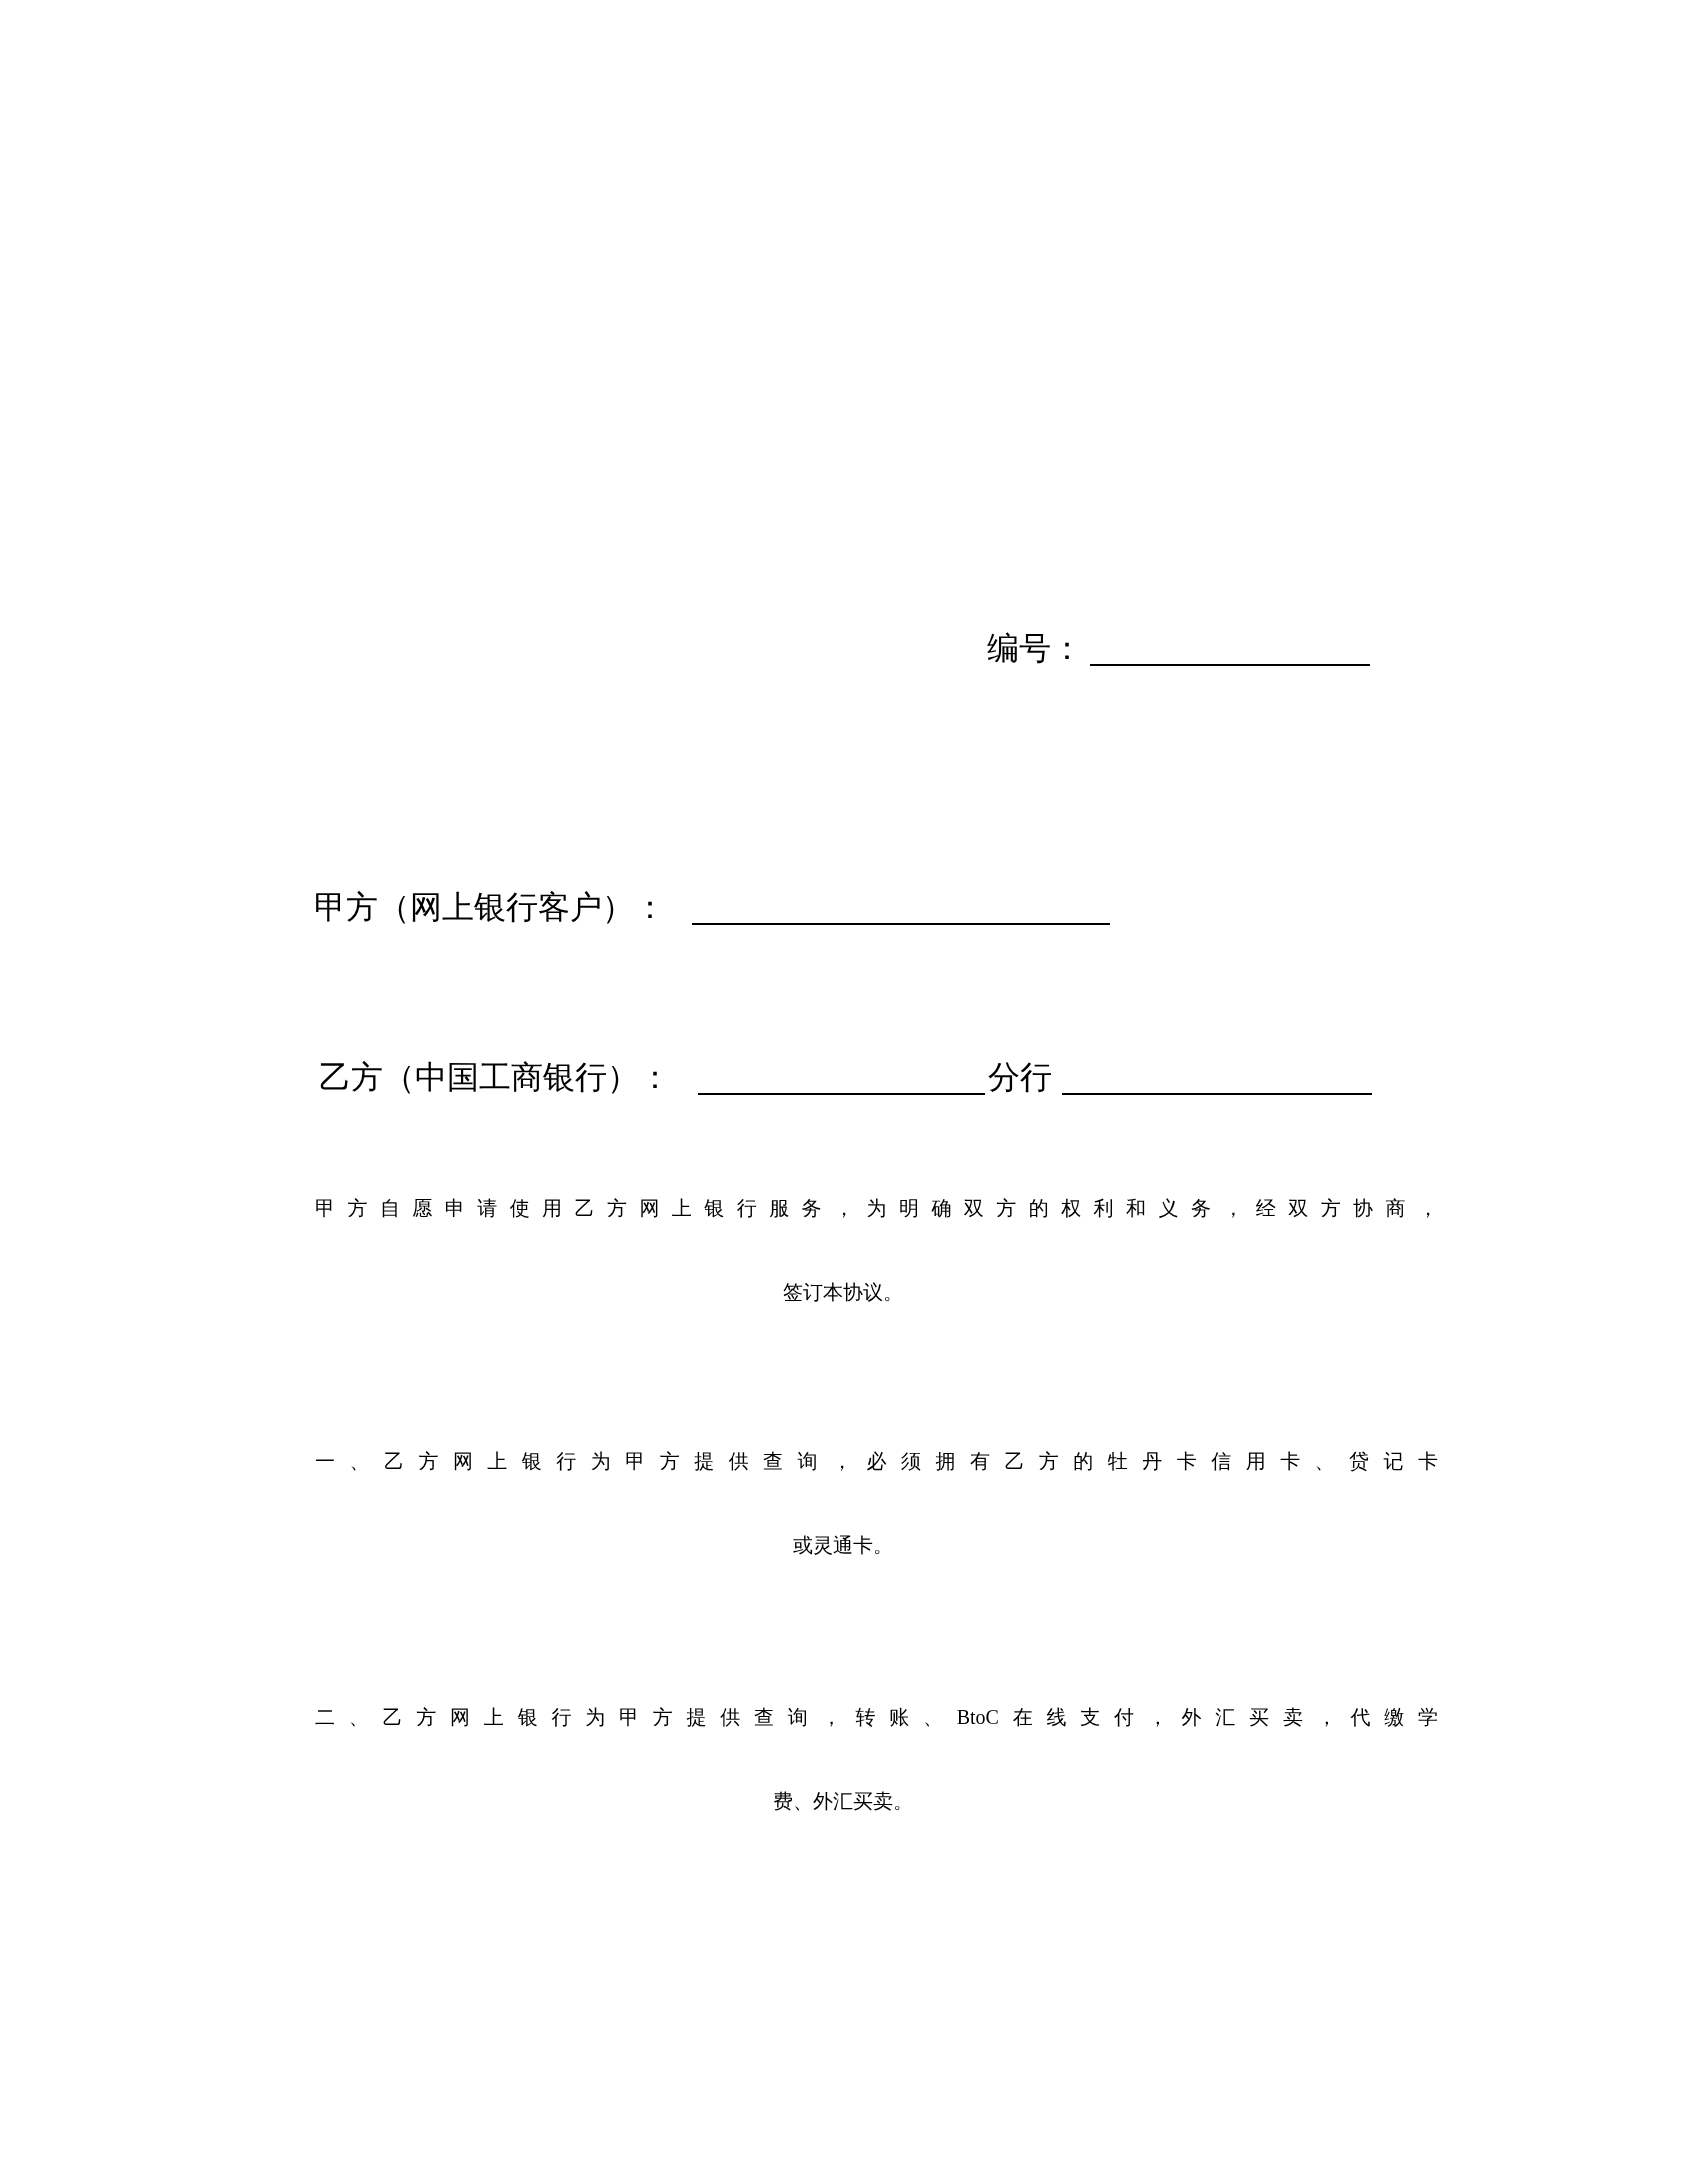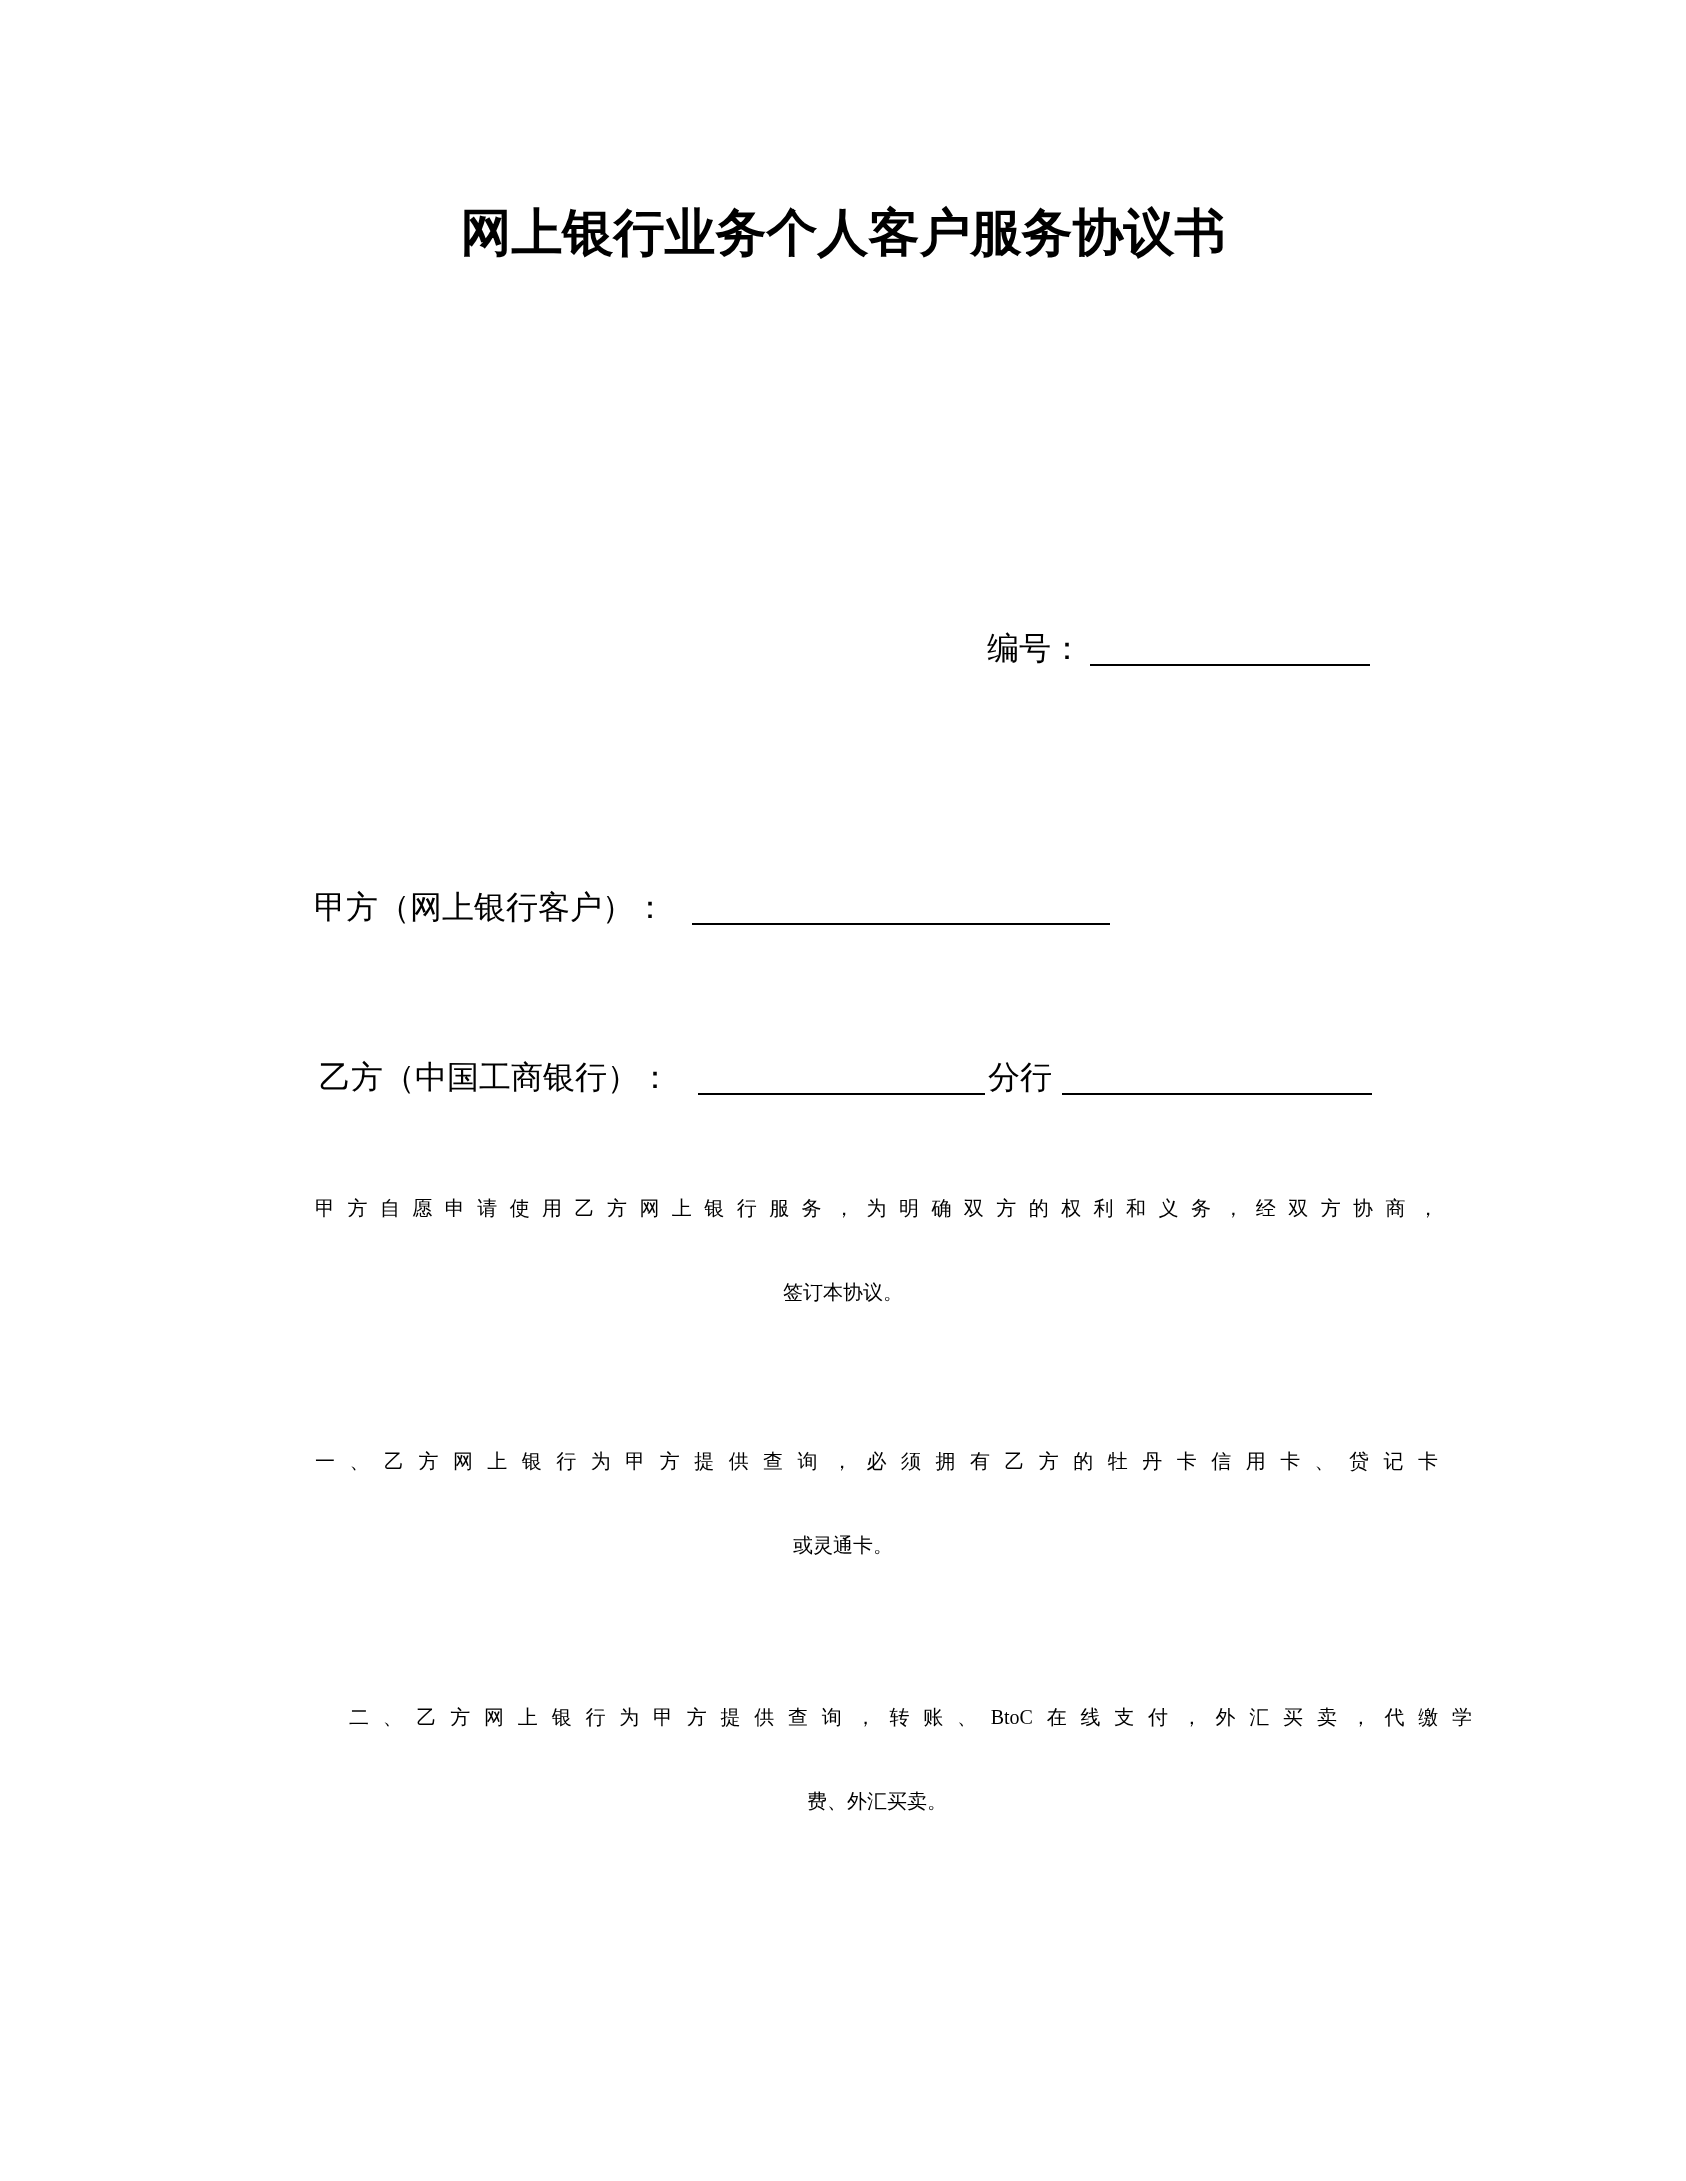--- a/index.html
+++ b/index.html
@@ -55,28 +55,27 @@
     line-height: 84px;
   }
   .para .l1 {
     padding-left: 67px;
     text-align: justify;
     text-align-last: justify;
   }
   .para .l2 { text-align: center; }
   .para-intro   { top: 1166px; }
   .para-clause1 { top: 1419px; }
-  .para-clause2 { top: 1675px; margin-left: 34px; }
+  .para-clause2 { top: 1675px; }
 </style>
 </head>
 <body>
 
 <div class="page">
 
-  <h1 class="doc-title">网上银行业务个人客户服务协议书</h1>
 
   <div class="field-line number-line">
     <span class="lbl">编号：</span><span class="blank blank-number"></span>
   </div>
 
   <div class="field-line partya-line">
     <span class="lbl">甲方（网上银行客户）：</span><span class="blank blank-partya"></span>
   </div>
 
   <div class="field-line partyb-line">

